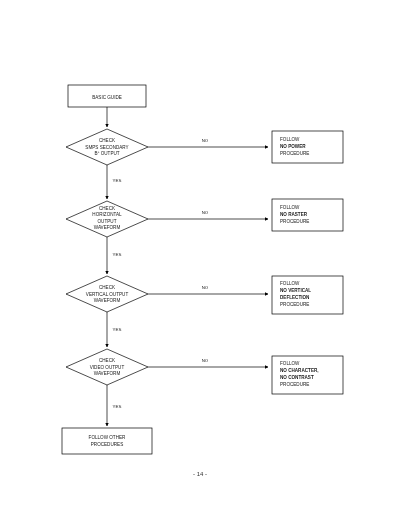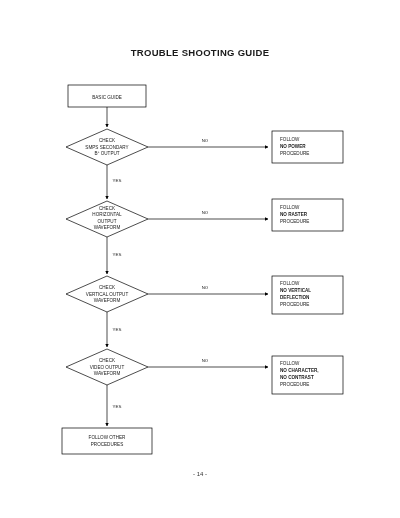--- a/index.html
+++ b/index.html
@@ -73,21 +73,20 @@
     stroke-width: 0.7;
     fill: none;
   }
   .sup { font-size: 3.4px; }
 </style>
 </head>
 <body>
 
 <div id="page">
 
-  <div id="page-title">TROUBLE SHOOTING GUIDE</div>
 
   <svg id="flow" width="400" height="518" viewBox="0 0 400 518">
 
     <defs>
       <marker id="arrow" viewBox="0 0 10 10" refX="9" refY="5" markerWidth="5" markerHeight="5" orient="auto-start-reverse">
         <path d="M 0 0 L 10 5 L 0 10 z" fill="#000000"></path>
       </marker>
     </defs>
 
     <g>

